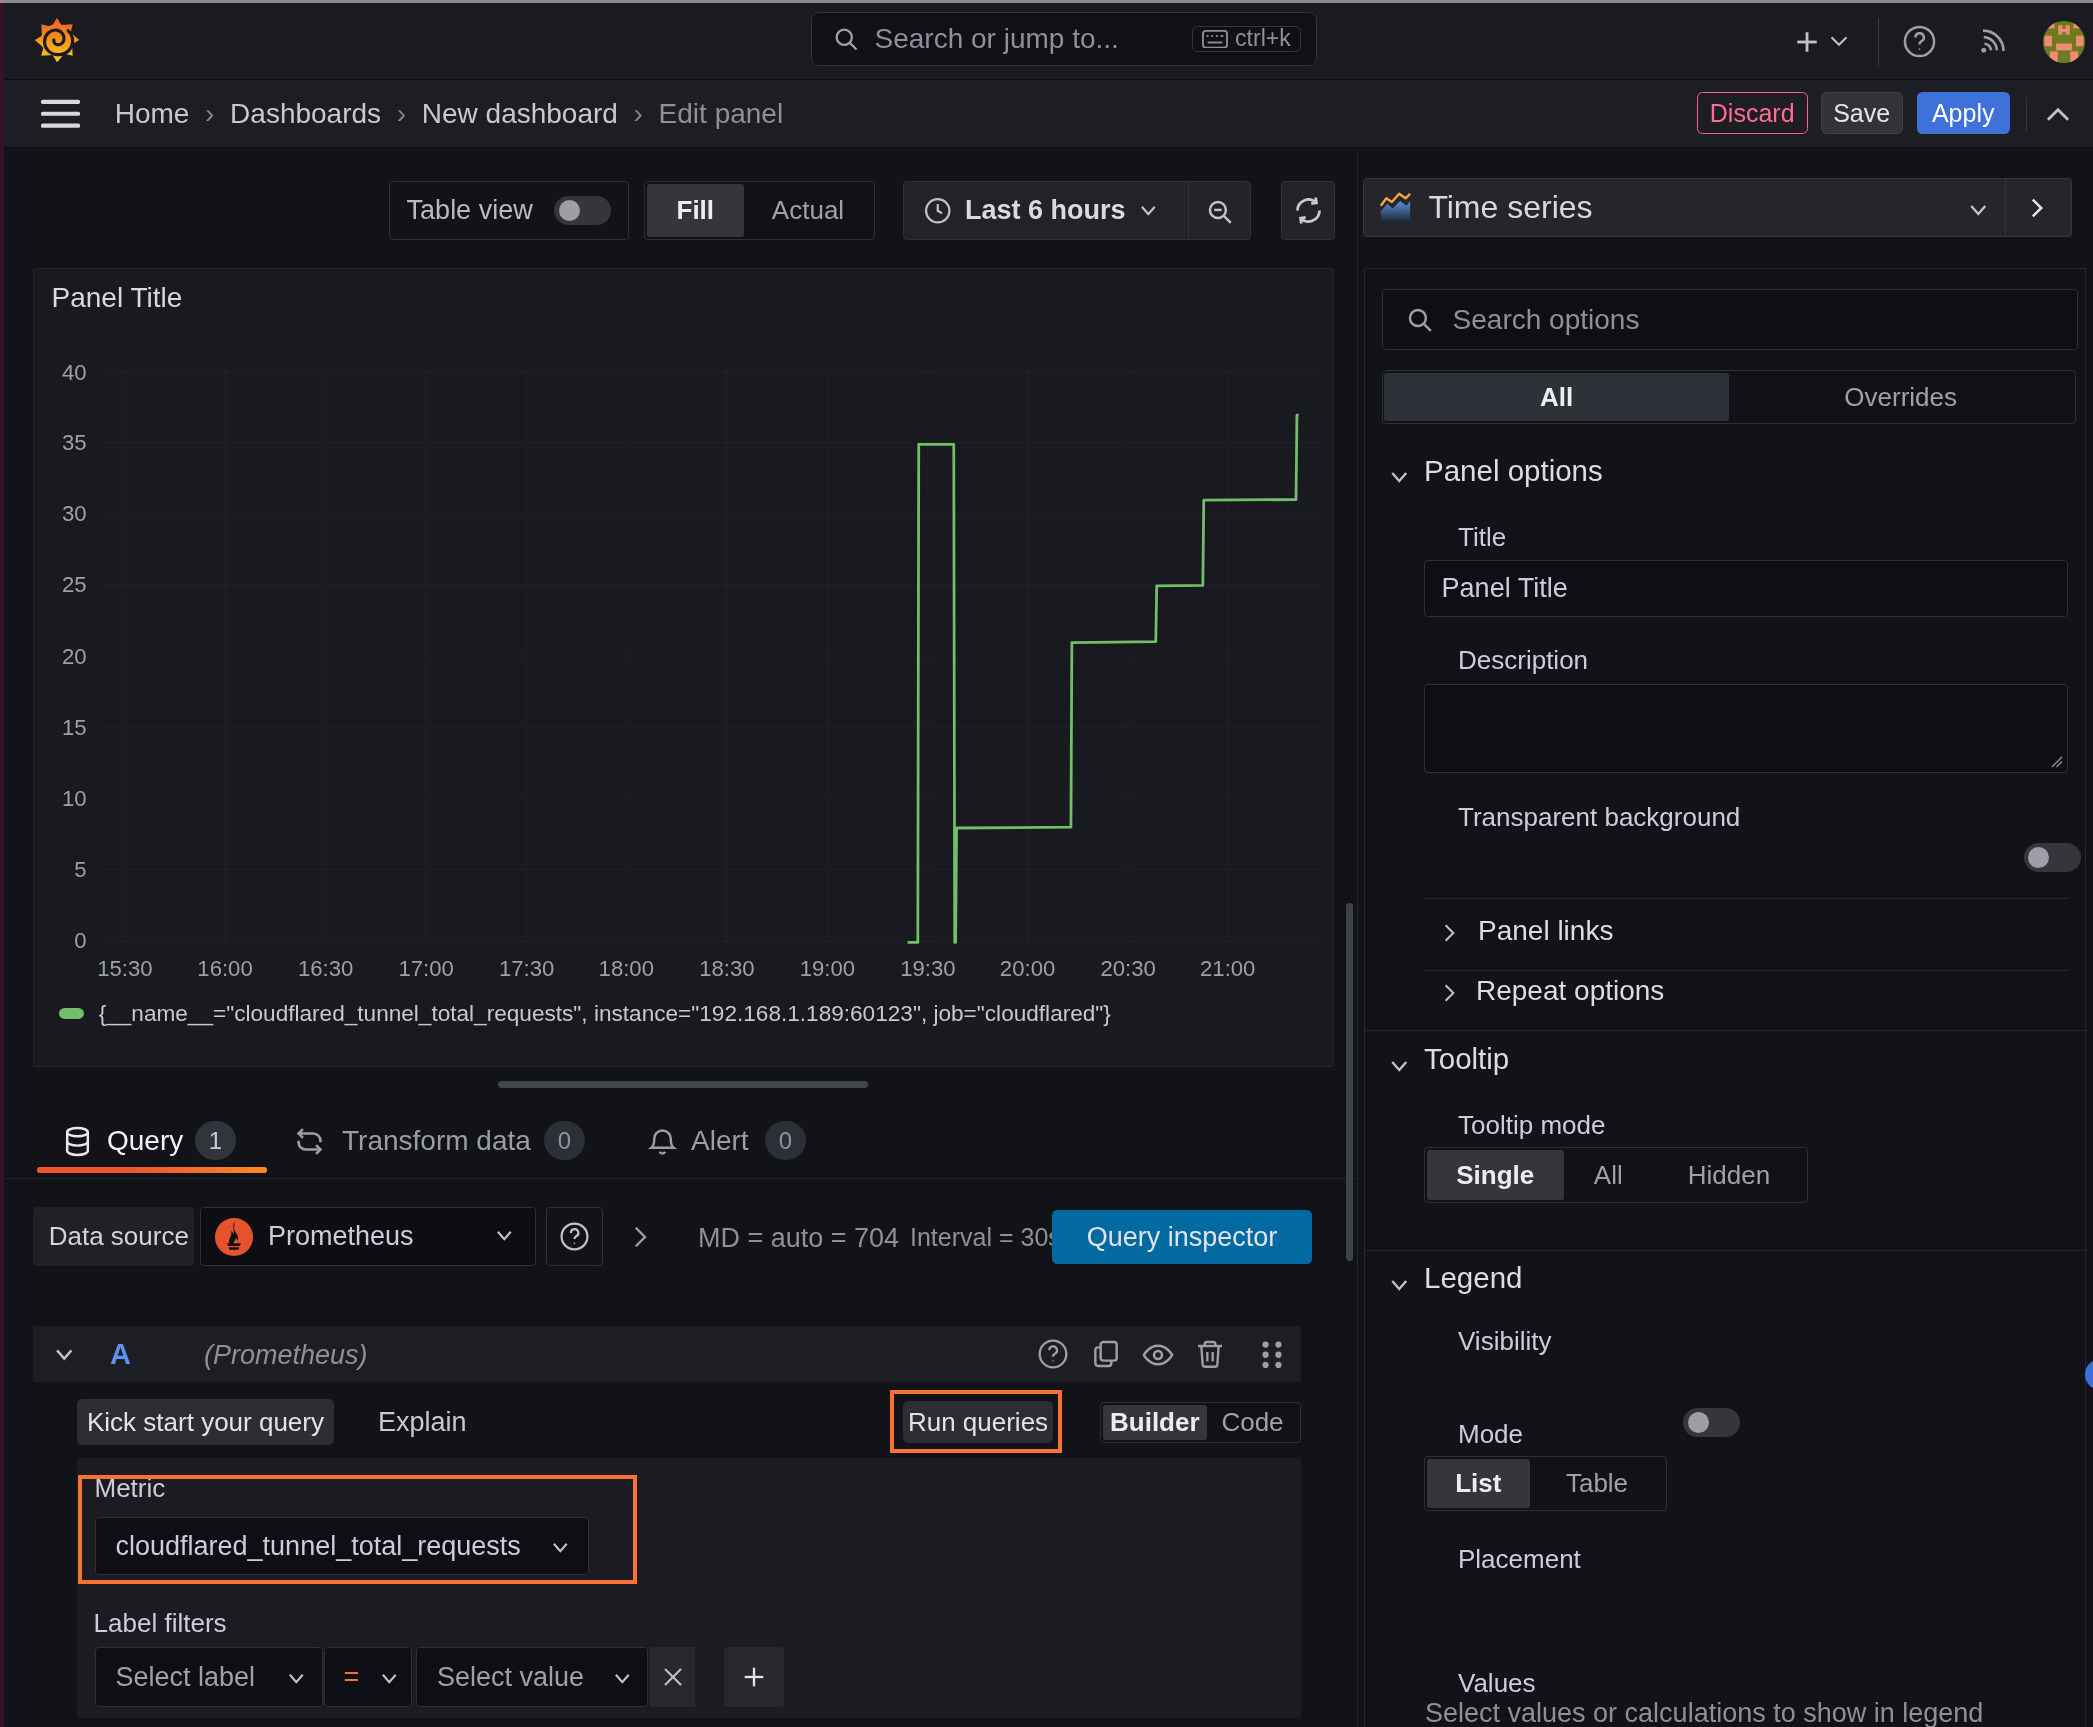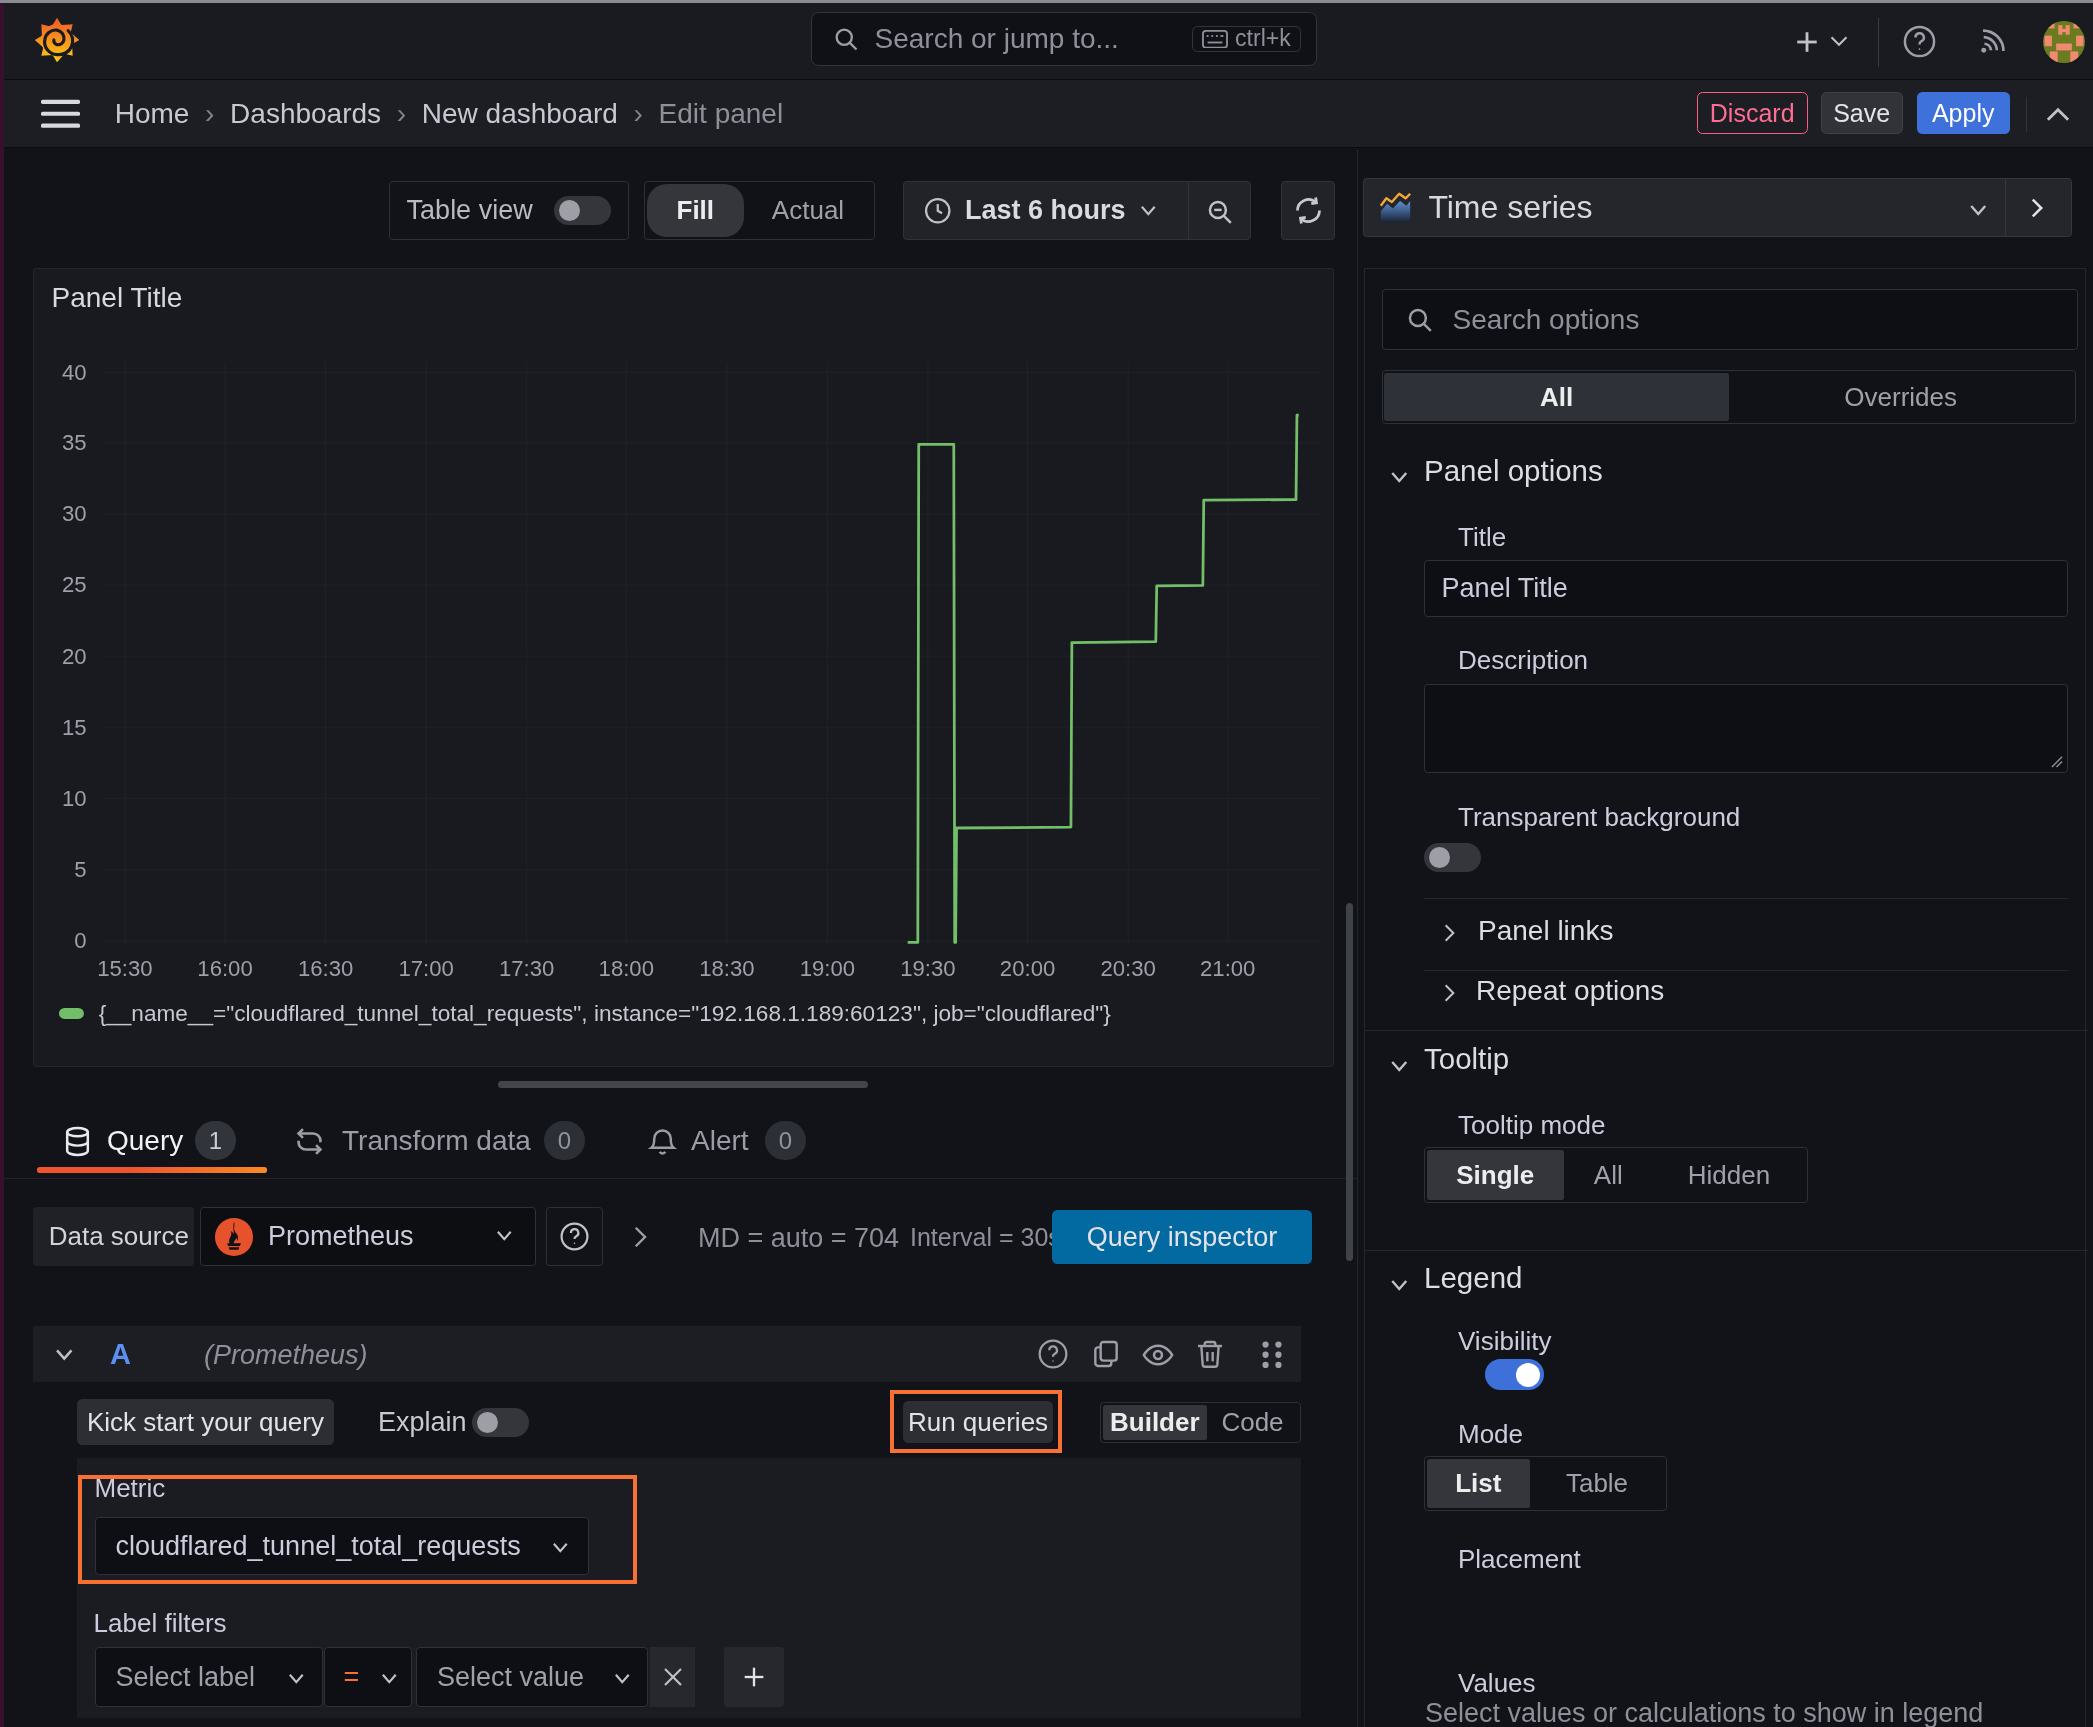--- a/index.html
+++ b/index.html
@@ -1,18 +1,18 @@
 <!DOCTYPE html>
 <html style="font-size:14.8px"><head>
 <meta charset="utf-8">
 <style>
 * { margin:0; padding:0; box-sizing:border-box; }
 html,body { width:2093px; height:1728px; overflow:hidden; background:#121318; font-family:"Liberation Sans", sans-serif; color:#ccccdc; }
 .abs { position:absolute; }
-#page { position:relative; width:2093px; height:1671px; background:#121318; }
+#page { position:relative; width:2093px; height:1671px; background:#121318;text-align:right; }
 .row { display:flex; align-items:center; }
 svg { display:block; }
 .ic { color:#9d9ea7; }
 
 #topstrip { left:0; top:0; width:2093px; height:2.8px; background:#8a8b90; }
 #leftstrip { left:0; top:2.8px; width:3.7px; height:1725px; background:#38102c; }
 #nav1 { left:3.7px; top:2.8px; width:2090px; height:77px; background:#1a1b20; border-bottom:0.9px solid #0b0c0e; }
 #nav2 { left:3.7px; top:80px; width:2090px; height:68px; background:#1d1e23; border-bottom:0.9px solid #0b0c0e; }
 .searchbox { left:807px; top:9.2px; width:506px; height:54px; background:#101116; border:0.9px solid #34353a; border-radius:7.4px; display:flex; align-items:center; }
 .ctrlk { border:0.9px solid #34353a; border-radius:5.5px; height:26px; padding:0 9.2px; display:flex; align-items:center; color:#8e8f99; font-size:23px; gap:7.4px; }
@@ -136,21 +136,21 @@
     <svg class="abs" style="left:2041px;top:26px" width="26" height="16.6" viewBox="0 0 28 18" fill="none" stroke="#c0c1c9" stroke-width="3">
         <polyline points="3,15 14,4 25,15"></polyline>
       </svg>
   </div>
 
   <div class="abs row" style="left:389px;top:181px;width:240px;height:59px;border:0.9px solid #2e3036;border-radius:3.7px;justify-content:space-between;padding:0 16.6px;">
     <span style="font-size:27px;color:#b9bac2;">Table view</span>
     <span class="toggle-off"></span>
   </div>
   <div class="abs seg" style="left:644px;top:181px;width:231px;height:59px;">
-    <div class="s on" style="width:97px;border-radius:20px;">Fill</div>
+    <div class="s on" style="width:97px;">Fill</div>
     <div class="s" style="flex:1;">Actual</div>
   </div>
   <div class="abs row" style="left:903px;top:181px;width:348px;height:59px;border:0.9px solid #30323a;border-radius:3.7px;background:#212329;">
     <svg class="ic" style="margin-left:18.5px" width="29.5" height="29.5" viewBox="0 0 24 24" fill="none" stroke="#c0c1c9" stroke-width="1.8">
         <circle cx="12" cy="12" r="9.5"></circle>
         <polyline points="12,6.5 12,12 15.5,14"></polyline>
       </svg>
     <span style="margin-left:13px;font-size:27px;color:#dadbe0;font-weight:700;">Last 6 hours</span>
     <svg style="margin-left:14.8px" width="16.6" height="11" viewBox="0 0 18 12" fill="none" stroke="#c0c1c9" stroke-width="2.4">
         <polyline points="2,2 9,10 16,2"></polyline>

